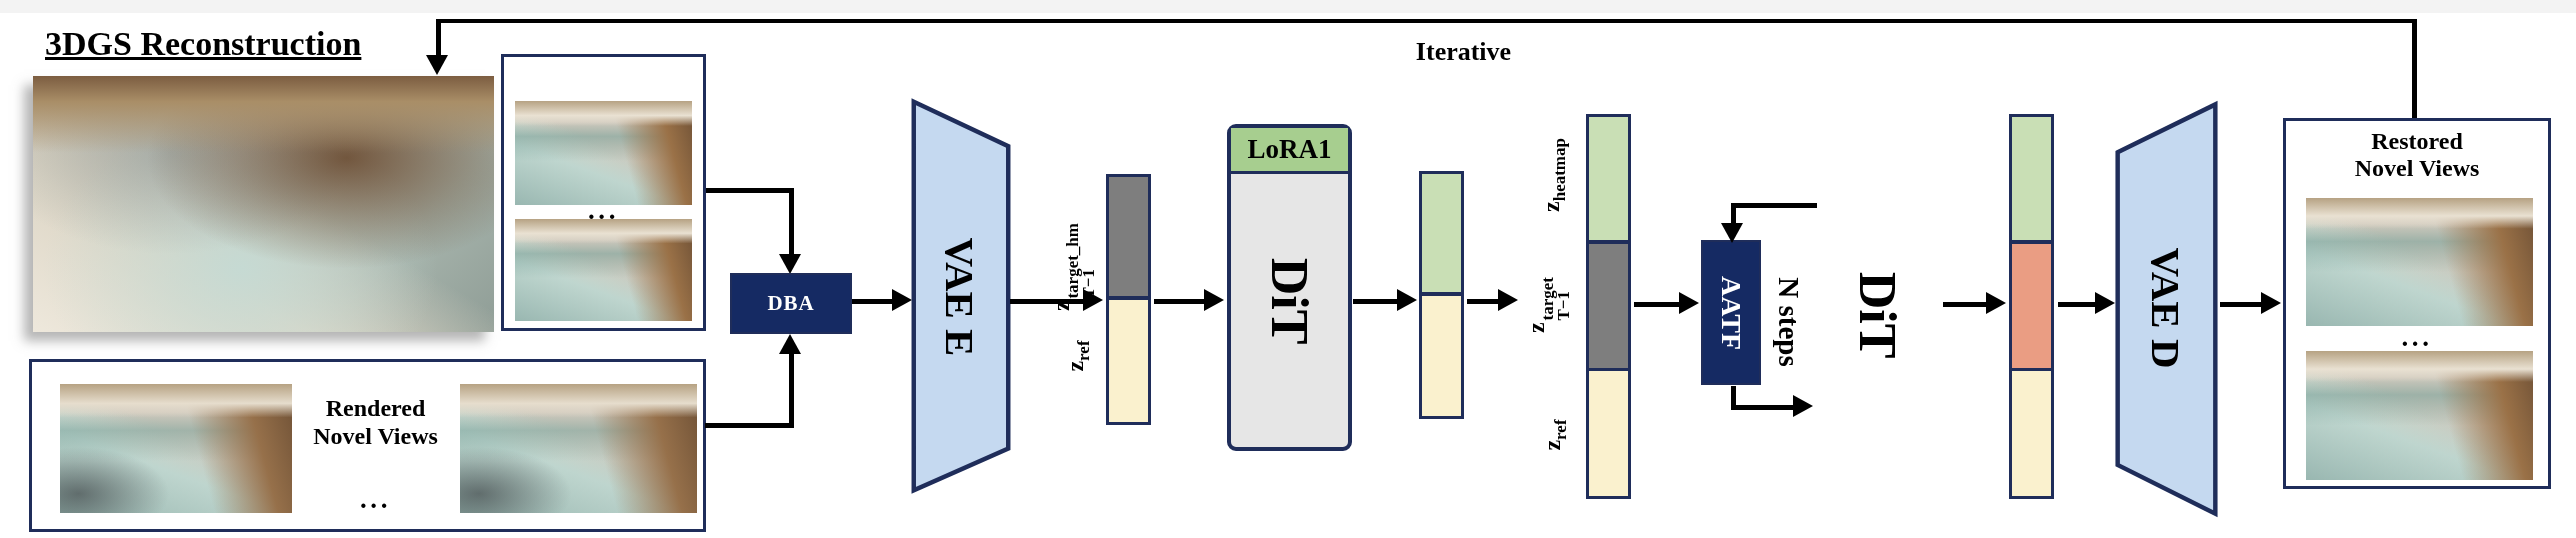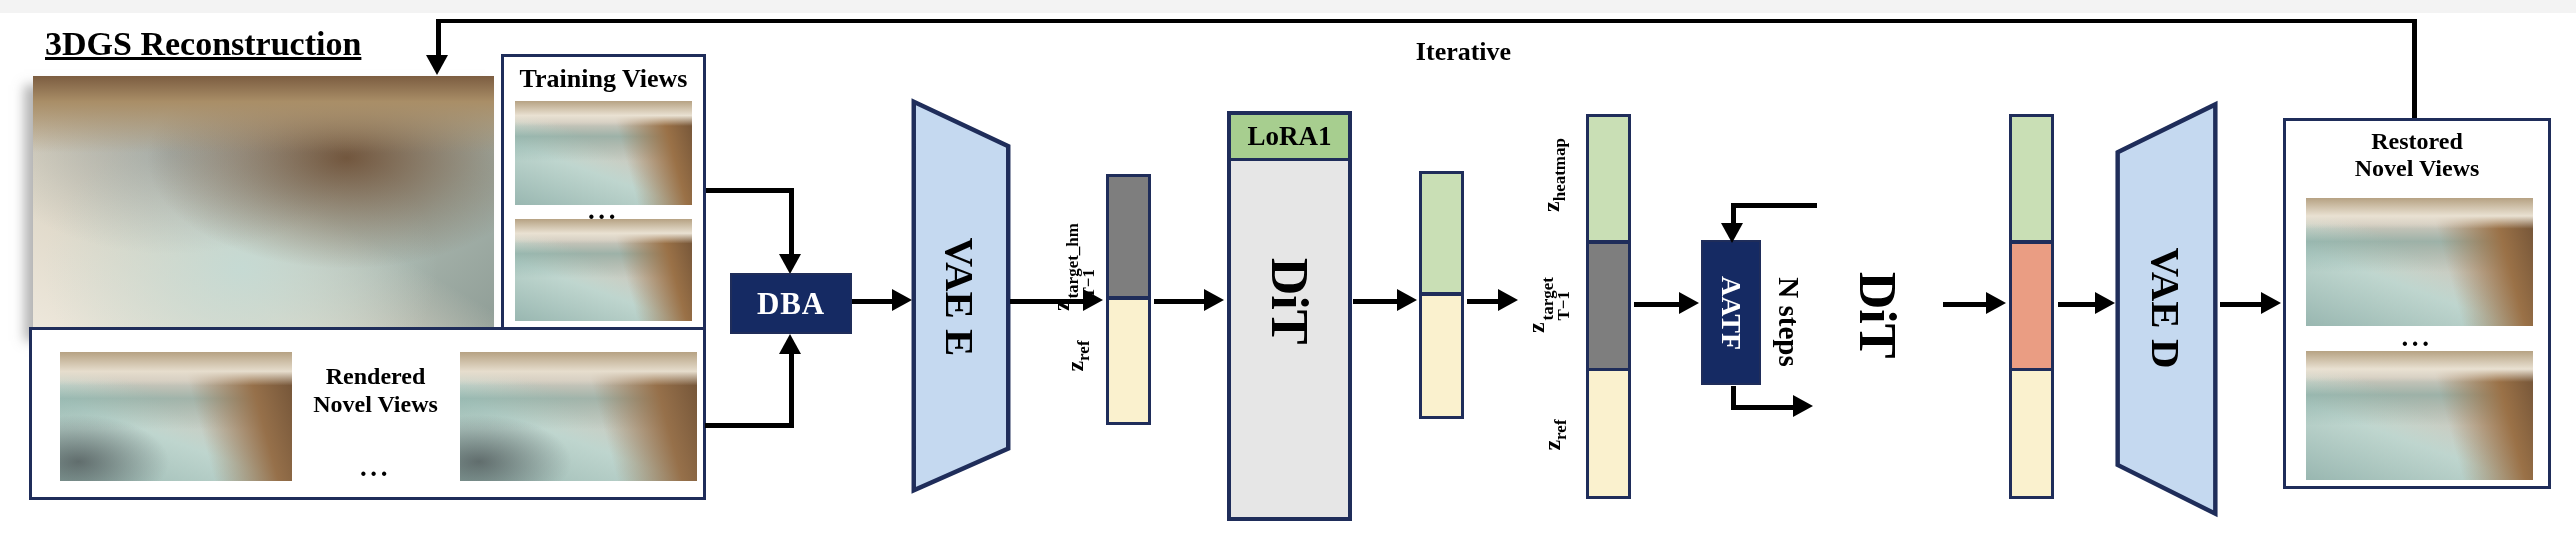--- a/index.html
+++ b/index.html
@@ -82,45 +82,44 @@
   <div class="hline" style="left:436px;top:18.7px;width:1980px;"></div>
   <div class="vline" style="left:436px;top:18.7px;height:38px;"></div>
   <div class="head-d" style="left:426px;top:55px;"></div>
   <div class="vline" style="left:2412px;top:18.7px;height:99px;"></div>
   <div class="iterative" style="left:1361px;top:37px;width:205px;">Iterative</div>
 
   <div class="page-title" style="left:45px;top:25px;text-decoration:underline;">3DGS Reconstruction</div>
   <div class="ph ph-blurry" style="left:33px;top:76px;width:461px;height:256px;"></div>
 
   <div class="obox" style="left:501px;top:54px;width:205px;height:277px;">
-    <div class="obox-title" style="top:7.1px;font-size:26px;">Training Views</div>
     <div class="ph ph-store" style="left:10.7px;top:44px;width:177px;height:104px;"></div>
     <div class="dots" style="top:149px;">...</div>
     <div class="ph ph-store" style="left:10.7px;top:162px;width:177px;height:102px;"></div>
   </div>
 
-  <div class="obox" style="left:28.5px;top:327px;width:677px;height:173px;">
+  <div class="obox" style="left:28.5px;top:359px;width:677px;height:173px;">
     <div class="ph ph-rendered" style="left:28px;top:22px;width:232px;height:129px;"></div>
     <div style="position:absolute;left:246px;top:32px;width:196px;text-align:center;font-weight:bold;font-size:24px;line-height:28px;">
       <div>Rendered</div>
       <div>Novel Views</div>
       <div style="margin-top:45px;font-size:27px;letter-spacing:3.6px;line-height:9px;">...</div>
     </div>
     <div class="ph ph-rendered" style="left:428px;top:22px;width:237px;height:129px;"></div>
   </div>
 
   <div class="hline" style="left:706px;top:188px;width:87px;"></div>
   <div class="vline" style="left:789px;top:188px;height:69px;"></div>
   <div class="head-d" style="left:779px;top:254px;"></div>
   <div class="hline" style="left:705px;top:423px;width:88px;"></div>
   <div class="vline" style="left:789px;top:352px;height:76px;"></div>
   <div class="head-u" style="left:779px;top:334px;"></div>
 
   <div class="navybox" style="left:730px;top:273px;width:122px;height:61px;">
-    <span class="whitelabel" style="font-size:31px;letter-spacing:0.9px;">DBA</span>
+    <span class="whitelabel" style="font-size:21px;letter-spacing:0.9px;">DBA</span>
   </div>
   <div class="hline" style="left:852px;top:299px;width:41px;"></div>
   <div class="head-r" style="left:892px;top:289px;"></div>
 
   <svg style="left:911px;top:99px;" width="100" height="394" viewBox="0 0 112 442">
     <polygon points="3,3 109,53 109,392 3,439" fill="#c5d9f0" stroke="#1f2d5a" stroke-width="5"></polygon>
   </svg>
   <div class="rot-cw biglabel" style="left:960px;top:297px;font-size:41px;">VAE E</div>
   <div class="hline" style="left:1010px;top:299px;width:75px;"></div>
   <div class="head-r" style="left:1083px;top:289px;"></div>
@@ -135,21 +134,21 @@
     <span>z</span><sub>ref</sub>
   </div>
   <div class="bar" style="left:1106px;top:174px;width:45px;height:251px;">
     <div class="seg" style="height:119px;background:var(--c-gray_seg,#7e7e7e);"></div>
     <div class="segdiv"></div>
     <div class="seg" style="flex:1;background:var(--c-cream_seg,#faf1ce);"></div>
   </div>
   <div class="hline" style="left:1154px;top:299px;width:52px;"></div>
   <div class="head-r" style="left:1204px;top:289px;"></div>
 
-  <div class="dit" style="left:1227px;top:111px;width:125px;height:410px;">
+  <div class="dit" style="left:1227px;top:124px;width:125px;height:327px;border-radius:9px;">
     <div class="dit-header" style="height:43px;background:var(--c-lora1_fill,#a7ce8f);">
       <span>LoRA1</span>
     </div>
   </div>
   <div class="rot-cw biglabel" style="left:1289px;top:301px;font-size:52px;">DiT</div>
   <div class="hline" style="left:1353px;top:299px;width:45px;"></div>
   <div class="head-r" style="left:1397px;top:289px;"></div>
 
   <div class="bar" style="left:1419px;top:171px;width:45px;height:248px;">
     <div class="seg" style="height:118px;background:var(--c-green_seg,#c9dfb5);"></div>

